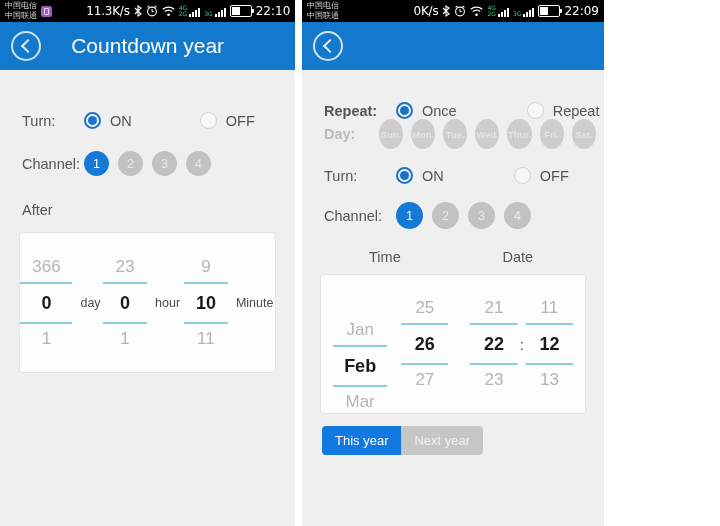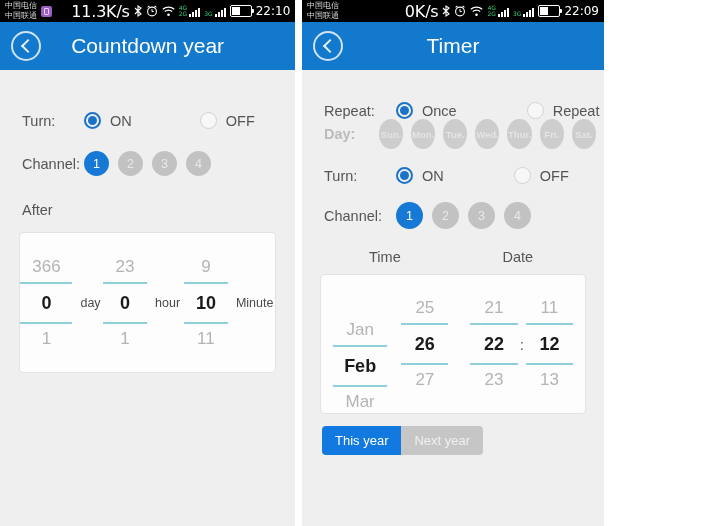--- a/index.html
+++ b/index.html
@@ -67,21 +67,21 @@
     border-radius: 1px;
   }
   .status-spacer { flex: 1; }
   .status-right {
     display: flex;
     align-items: center;
     gap: 4px;
     font-size: 11px;
     font-family: "DejaVu Sans", sans-serif;
   }
-  .netspeed { font-size: 16px; letter-spacing: -0.2px; }
+  .netspeed { font-size: 12px; letter-spacing: -0.2px; }
   .ico { display: inline-flex; align-items: center; }
   .bars { display: inline-flex; align-items: flex-end; height: 11px; gap: 1px; }
   .bars i { display: block; width: 2px; background: #ffffff; }
   .bars i:nth-child(1) { height: 3px; }
   .bars i:nth-child(2) { height: 5px; }
   .bars i:nth-child(3) { height: 7px; }
   .bars i:nth-child(4) { height: 9px; }
   .dualsig { position: relative; display: inline-flex; align-items: flex-end; gap: 2px; }
   .gtag {
     font-size: 6px; color: #3ad17a; line-height: 6px;
@@ -462,27 +462,26 @@
             <i></i>
           </span>
         <span class="clock">22:09</span>
       </div>
     </div>
 
     <div class="titlebar">
       <div class="backbtn">
         <div class="chev"></div>
       </div>
-      <div class="title">Timer</div>
     </div>
 
     <div class="content">
 
       <div class="row" style="margin-top:32px;">
-        <span class="lbl" style="width:72px;">Repeat:</span>
+        <span class="lbl" style="width:72px;font-weight:bold;">Repeat:</span>
         <div class="radio-group">
           <span class="radio on"></span>
           <span class="radio-text">Once</span>
         </div>
         <div class="radio-group" style="margin-left:70px;">
           <span class="radio off"></span>
           <span class="radio-text">Repeat</span>
         </div>
       </div>
 

